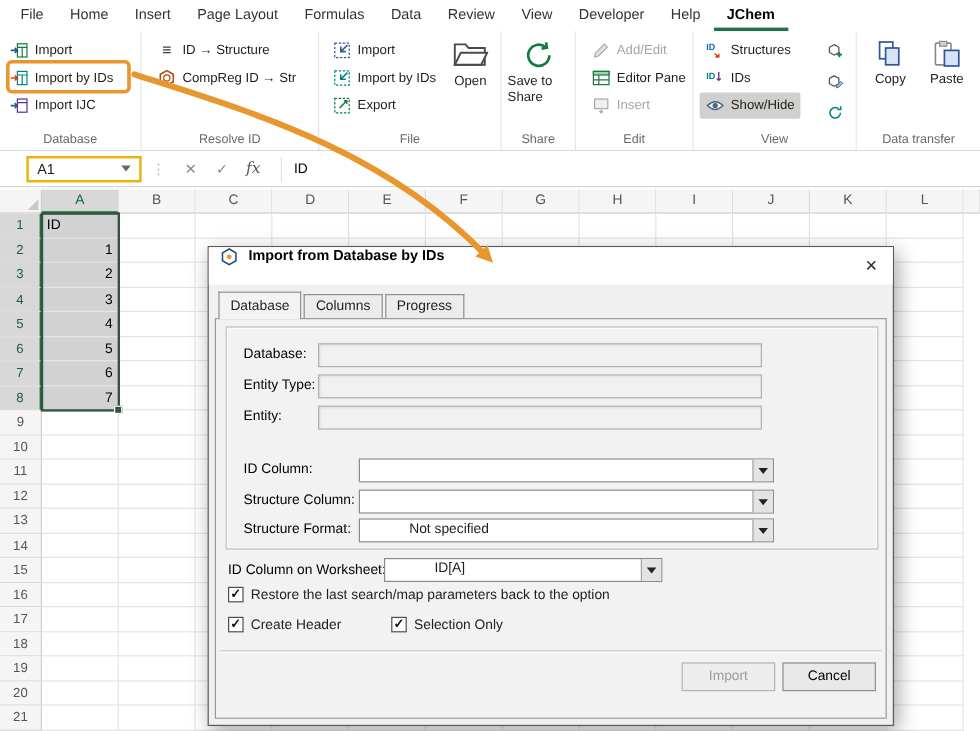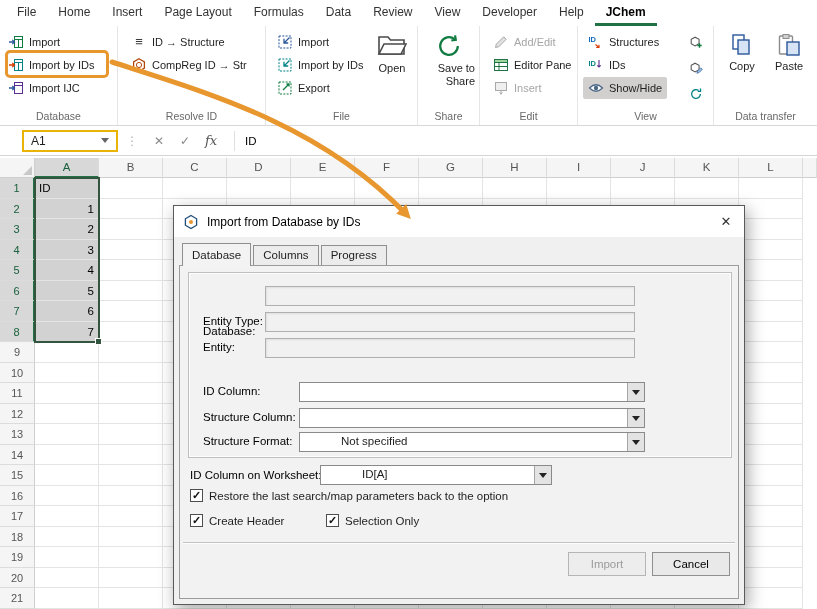--- a/index.html
+++ b/index.html
@@ -13,21 +13,21 @@
   .tab.active{font-weight:bold;border-bottom:3px solid #217346;color:#000;}
 
   
   .ribbon{position:absolute;top:26px;left:0;right:0;height:100px;background:#fff;border-bottom:1px solid #d8d8d8;}
   .rgroup{position:absolute;top:0;height:100%;border-right:1px solid #e6e6e6;}
   .glabel{position:absolute;bottom:3px;left:0;right:0;text-align:center;font-size:10.5px;color:#696969;white-space:nowrap;}
   .rcol{position:absolute;top:5px;left:3px;display:flex;flex-direction:column;gap:1px;align-items:flex-start;}
   .rbtn{display:flex;align-items:center;gap:5px;height:22px;padding:0 5px;font-size:11px;color:#1e1e1e;background:transparent;border:none;white-space:nowrap;}
   .rbtn.disabled{color:#a6a6a6;}
   .rbtn.toggled{background:#d2d0ce;border-radius:2px;}
-  .bigbtn{position:absolute;top:3px;display:flex;flex-direction:column;align-items:center;gap:3px;font-size:11px;color:#1e1e1e;background:none;border:none;padding:4px 2px;text-align:right;line-height:1.2;height:76px;}
+  .bigbtn{position:absolute;top:3px;display:flex;flex-direction:column;align-items:center;gap:3px;font-size:11px;color:#1e1e1e;background:none;border:none;padding:4px 2px;text-align:left;line-height:1.2;height:76px;}
   .i16{width:16px;height:16px;flex:none;}
   .i14{width:14px;height:14px;flex:none;}
   .i24{width:24px;height:24px;flex:none;}
   .i28{width:30px;height:26px;flex:none;}
   .gly{font-size:13px;width:16px;text-align:center;color:#3b3b3b;font-weight:bold;line-height:16px;}
   .toolcol{position:absolute;top:6px;display:flex;flex-direction:column;gap:6px;}
   .toolbtn{width:20px;height:20px;border:none;background:transparent;display:flex;align-items:center;justify-content:center;}
 
   
   .fbar{position:absolute;top:126px;left:0;right:0;height:30px;background:#fff;border-bottom:1px solid #d4d4d4;display:flex;align-items:center;font-size:12px;}
@@ -55,21 +55,21 @@
   .cell.selc{background:#d2d2d2;}
   .selbox{position:absolute;left:34px;top:19px;width:66px;height:166px;border:2px solid #33543f;pointer-events:none;}
   .selbox::after{content:'';position:absolute;right:-4px;bottom:-4px;width:5px;height:5px;background:#33543f;border:1px solid #fff;}
 
   
   .orangebox{position:absolute;left:5px;top:50px;width:104px;height:28px;border:3px solid #e8962e;border-radius:5px;z-index:55;pointer-events:none;}
   .arrowsvg{position:absolute;inset:0;width:817px;height:609px;z-index:60;pointer-events:none;}
 
   
   .dialog{position:absolute;left:173px;top:205px;width:572px;height:400px;background:#f0f0f0;border:1px solid #5a5a5a;box-shadow:3px 5px 16px rgba(0,0,0,.35);z-index:40;font-size:11.5px;}
-  .dtitle{position:absolute;top:0;left:0;right:0;height:31px;background:#fff;display:flex;align-items:center;padding:0 9px;gap:8px;font-size:12px;color:#000;}
+  .dtitle{position:absolute;top:0;left:0;right:0;height:31px;background:#fff;display:flex;padding:0 9px;gap:8px;font-size:12px;color:#000;font-weight:bold;}
   .dclose{position:absolute;right:3px;top:3px;width:30px;height:25px;display:flex;align-items:center;justify-content:center;font-size:13px;color:#333;background:none;border:none;}
   .dtabs{position:absolute;top:37px;left:8px;display:flex;align-items:flex-end;z-index:3;}
   .dtab{height:20px;padding:3px 9px 2px;border:1px solid #8f8f8f;border-bottom:none;margin-right:2px;background:#ececec;font-size:11.5px;white-space:nowrap;}
   .dtab.active{height:23px;margin-bottom:-1px;background:#f3f3f3;padding-top:5px;}
   .dpanel{position:absolute;top:59px;left:5px;right:5px;bottom:5px;border:1px solid #9b9b9b;background:#f2f2f2;}
   .gbox{position:absolute;left:8px;top:6px;right:6px;height:186px;border:1px solid #bfbfbf;box-shadow:inset 0 0 0 1px #fdfdfd;}
   .lbl{position:absolute;left:14px;font-size:11.5px;color:#000;white-space:nowrap;}
   .dfield{position:absolute;left:76px;width:370px;height:20px;background:#f1f1f1;border:1px solid #b0b0b0;box-shadow:inset 1px 1px 2px rgba(0,0,0,.08);}
   .combo{position:absolute;display:flex;background:#fff;border:1px solid #8a8a8a;height:20px;padding-left:36px;}
   .cval{flex:1;padding:2px 5px;font-size:11.5px;overflow:hidden;white-space:nowrap;}
@@ -660,21 +660,21 @@
     </button>
 
   <div class="dtabs">
     <div class="dtab active">Database</div>
     <div class="dtab">Columns</div>
     <div class="dtab">Progress</div>
   </div>
 
   <div class="dpanel">
     <div class="gbox">
-      <span class="lbl" style="top:16px;margin-top:36px;">Database:</span>
+      <span class="lbl" style="top:16px;">Database:</span>
       <div class="dfield" style="top:13px;"></div>
 
       <span class="lbl" style="top:42px;">Entity Type:</span>
       <div class="dfield" style="top:39px;"></div>
 
       <span class="lbl" style="top:68px;">Entity:</span>
       <div class="dfield" style="top:65px;"></div>
 
       <span class="lbl" style="top:112px;">ID Column:</span>
       <div class="combo" style="top:109px;left:110px;width:346px;">

